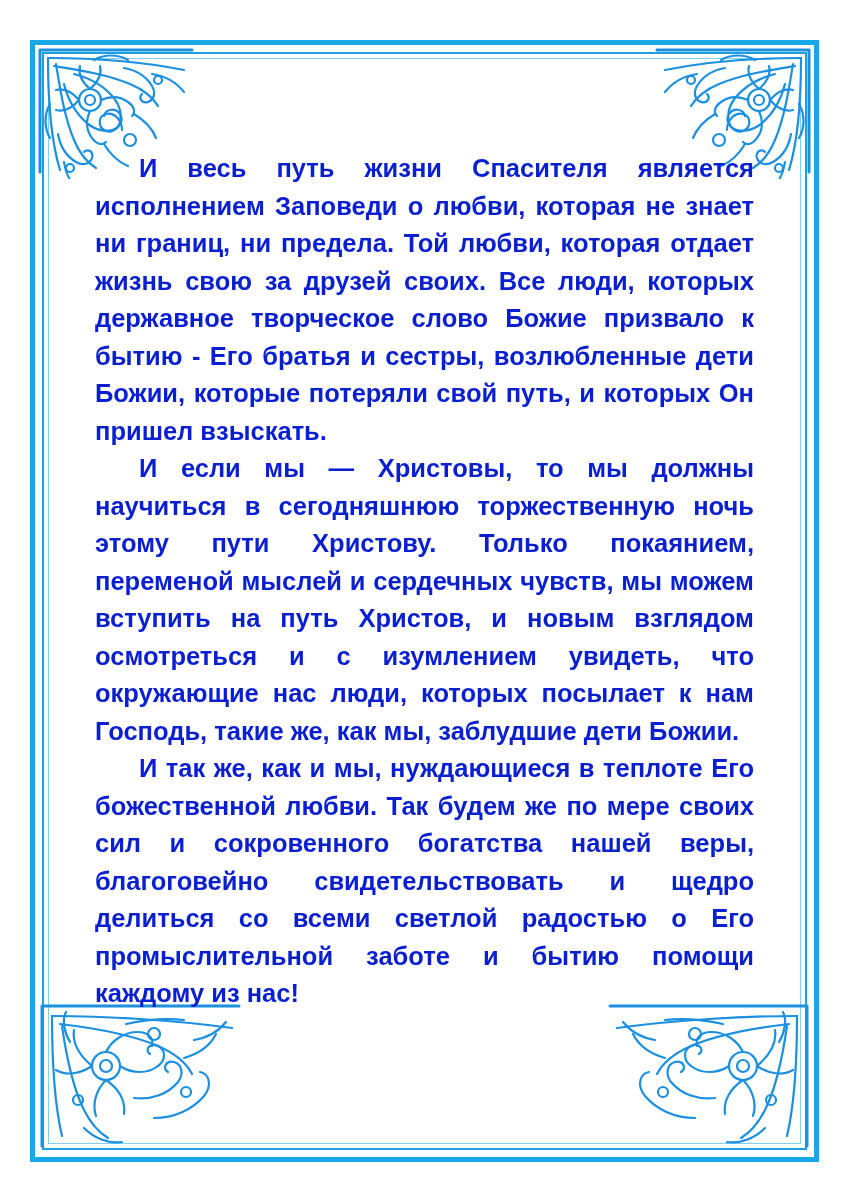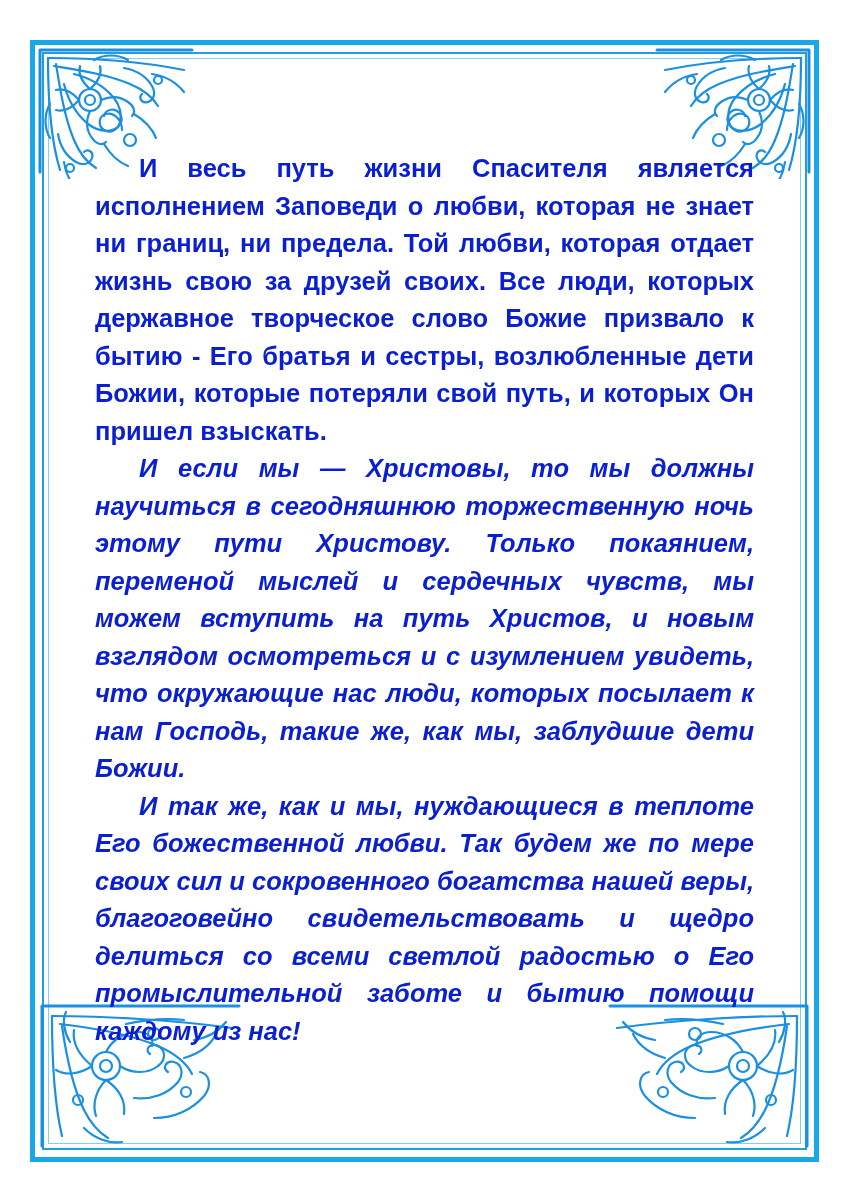--- a/index.html
+++ b/index.html
@@ -79,21 +79,21 @@
     color: #0a1fd0;
     font-family: "Liberation Sans", sans-serif;
     font-weight: bold;
     font-size: 25.5px;
     line-height: 37.5px;
     text-align: justify;
     text-indent: 44px;
     margin: 0 0 0 0;
     letter-spacing: 0px;
   }
-  .para + .para { margin-top: 0px; font-style: italic; }
+  .para + .para { margin-top: 0px; }
 </style>
 </head>
 <body>
 
 <div class="page">
 
   <div class="frame-outer"></div>
   <div class="frame-inner"></div>
   <div class="frame-hair"></div>
 

